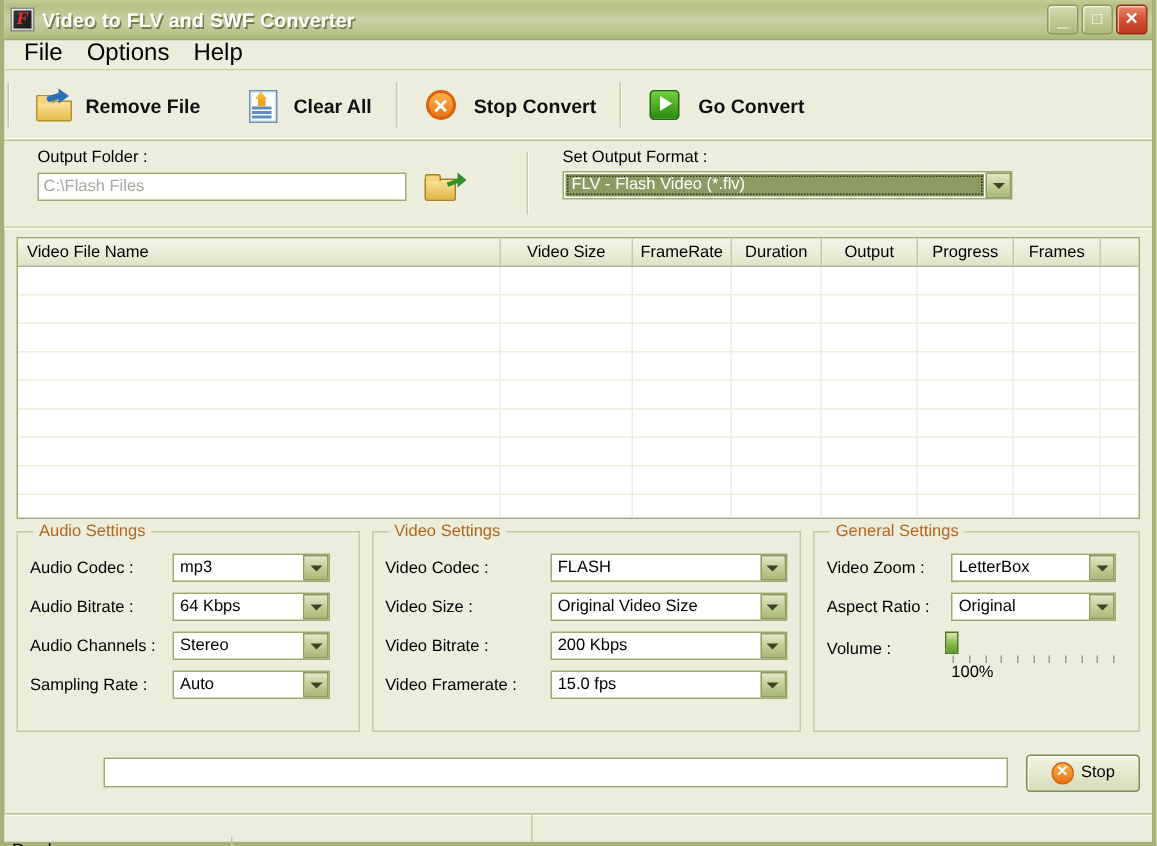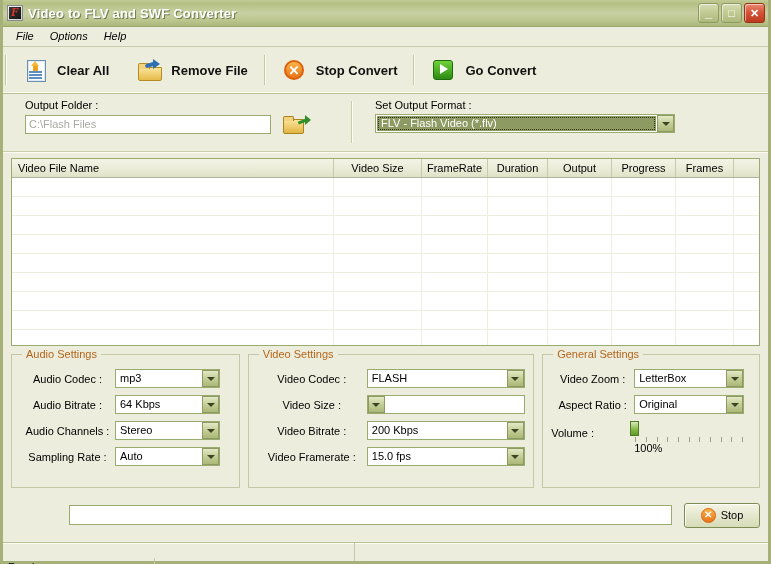--- a/index.html
+++ b/index.html
@@ -80,23 +80,22 @@
   
   .menubar{
     height:19px;
     display:flex;align-items:center;
     background:#eceddc;
     padding-left:6px;
     border-bottom:1px solid #c8cda9;
   }
   .menu-item{
     padding:2px 9px 3px 7px;
-    font-size:11px;color:#000;
+    font-size:16px;color:#000;
     cursor:default;
-    font-style:italic;
   }
 
   
   .toolbar{
     height:46px;
     display:flex;align-items:center;
     background:#eceddc;
     border-bottom:1px solid #b9c095;
     box-shadow:inset 0 -1px 0 #fdfef2;
   }
@@ -250,21 +249,21 @@
   }
   .group > .legend{
     position:absolute;top:-7px;left:10px;
     background:#eceddc;padding:0 4px;
     font-size:11px;color:#b5651b;
   }
   .g-audio{width:230px;height:134px;}
   .g-video{width:288px;height:134px;}
   .g-general{width:219px;height:134px;margin-right:0;}
   .srow{display:flex;align-items:center;margin-bottom:7px;}
-  .srow .lbl{font-size:11px;color:#000;text-align:center;}
+  .srow .lbl{font-size:11px;color:#000;}
   .g-audio .lbl{width:95px;}
   .g-video .lbl{width:110px;}
   .g-general .lbl{width:83px;}
   .g-audio .combo{width:105px;}
   .g-video .combo{width:158px;}
   .g-general .combo{width:110px;}
   .srow .combo{height:19px;}
 
   .volrow{display:flex;align-items:flex-start;margin-top:9px;}
   .volrow .lbl{width:83px;font-size:11px;padding-top:4px;}
@@ -353,41 +352,41 @@
 
   <div class="menubar">
     <div class="menu-item">File</div>
     <div class="menu-item">Options</div>
     <div class="menu-item">Help</div>
   </div>
 
   <div class="toolbar">
     <div class="tb-sep"></div>
 
+
+    <div class="tb-btn">
+      <span class="ic ic-folder-rm">
+        <span class="body"></span>
+          <span class="tab"></span>
+          <span class="arr"></span>
+      </span>
+      <span class="tb-label">Remove File</span>
+    </div>
 
     <div class="tb-btn">
       <span class="ic ic-clear">
         <span class="page"></span>
           <span class="line l1"></span>
           <span class="line l2"></span>
           <span class="line l3"></span>
           <span class="up"></span>
       </span>
       <span class="tb-label">Clear All</span>
     </div>
 
-    <div class="tb-btn">
-      <span class="ic ic-folder-rm">
-        <span class="body"></span>
-          <span class="tab"></span>
-          <span class="arr"></span>
-      </span>
-      <span class="tb-label">Remove File</span>
-    </div>
-
     <div class="tb-sep"></div>
 
     <div class="tb-btn">
       <span class="ic ic-stop">
         <span class="circ"></span>
           <span class="x">✕</span>
       </span>
       <span class="tb-label">Stop Convert</span>
     </div>
 
@@ -572,20 +571,21 @@
         <span class="combo">
           <span class="val">FLASH</span>
           <span class="btn">
               <span class="car"></span>
             </span>
         </span>
       </div>
       <div class="srow">
         <span class="lbl">Video Size :</span>
         <span class="combo">
+          <span class="val">Original Video Size</span>
           <span class="btn">
               <span class="car"></span>
             </span>
         </span>
       </div>
       <div class="srow">
         <span class="lbl">Video Bitrate :</span>
         <span class="combo">
           <span class="val">200 Kbps</span>
           <span class="btn">

